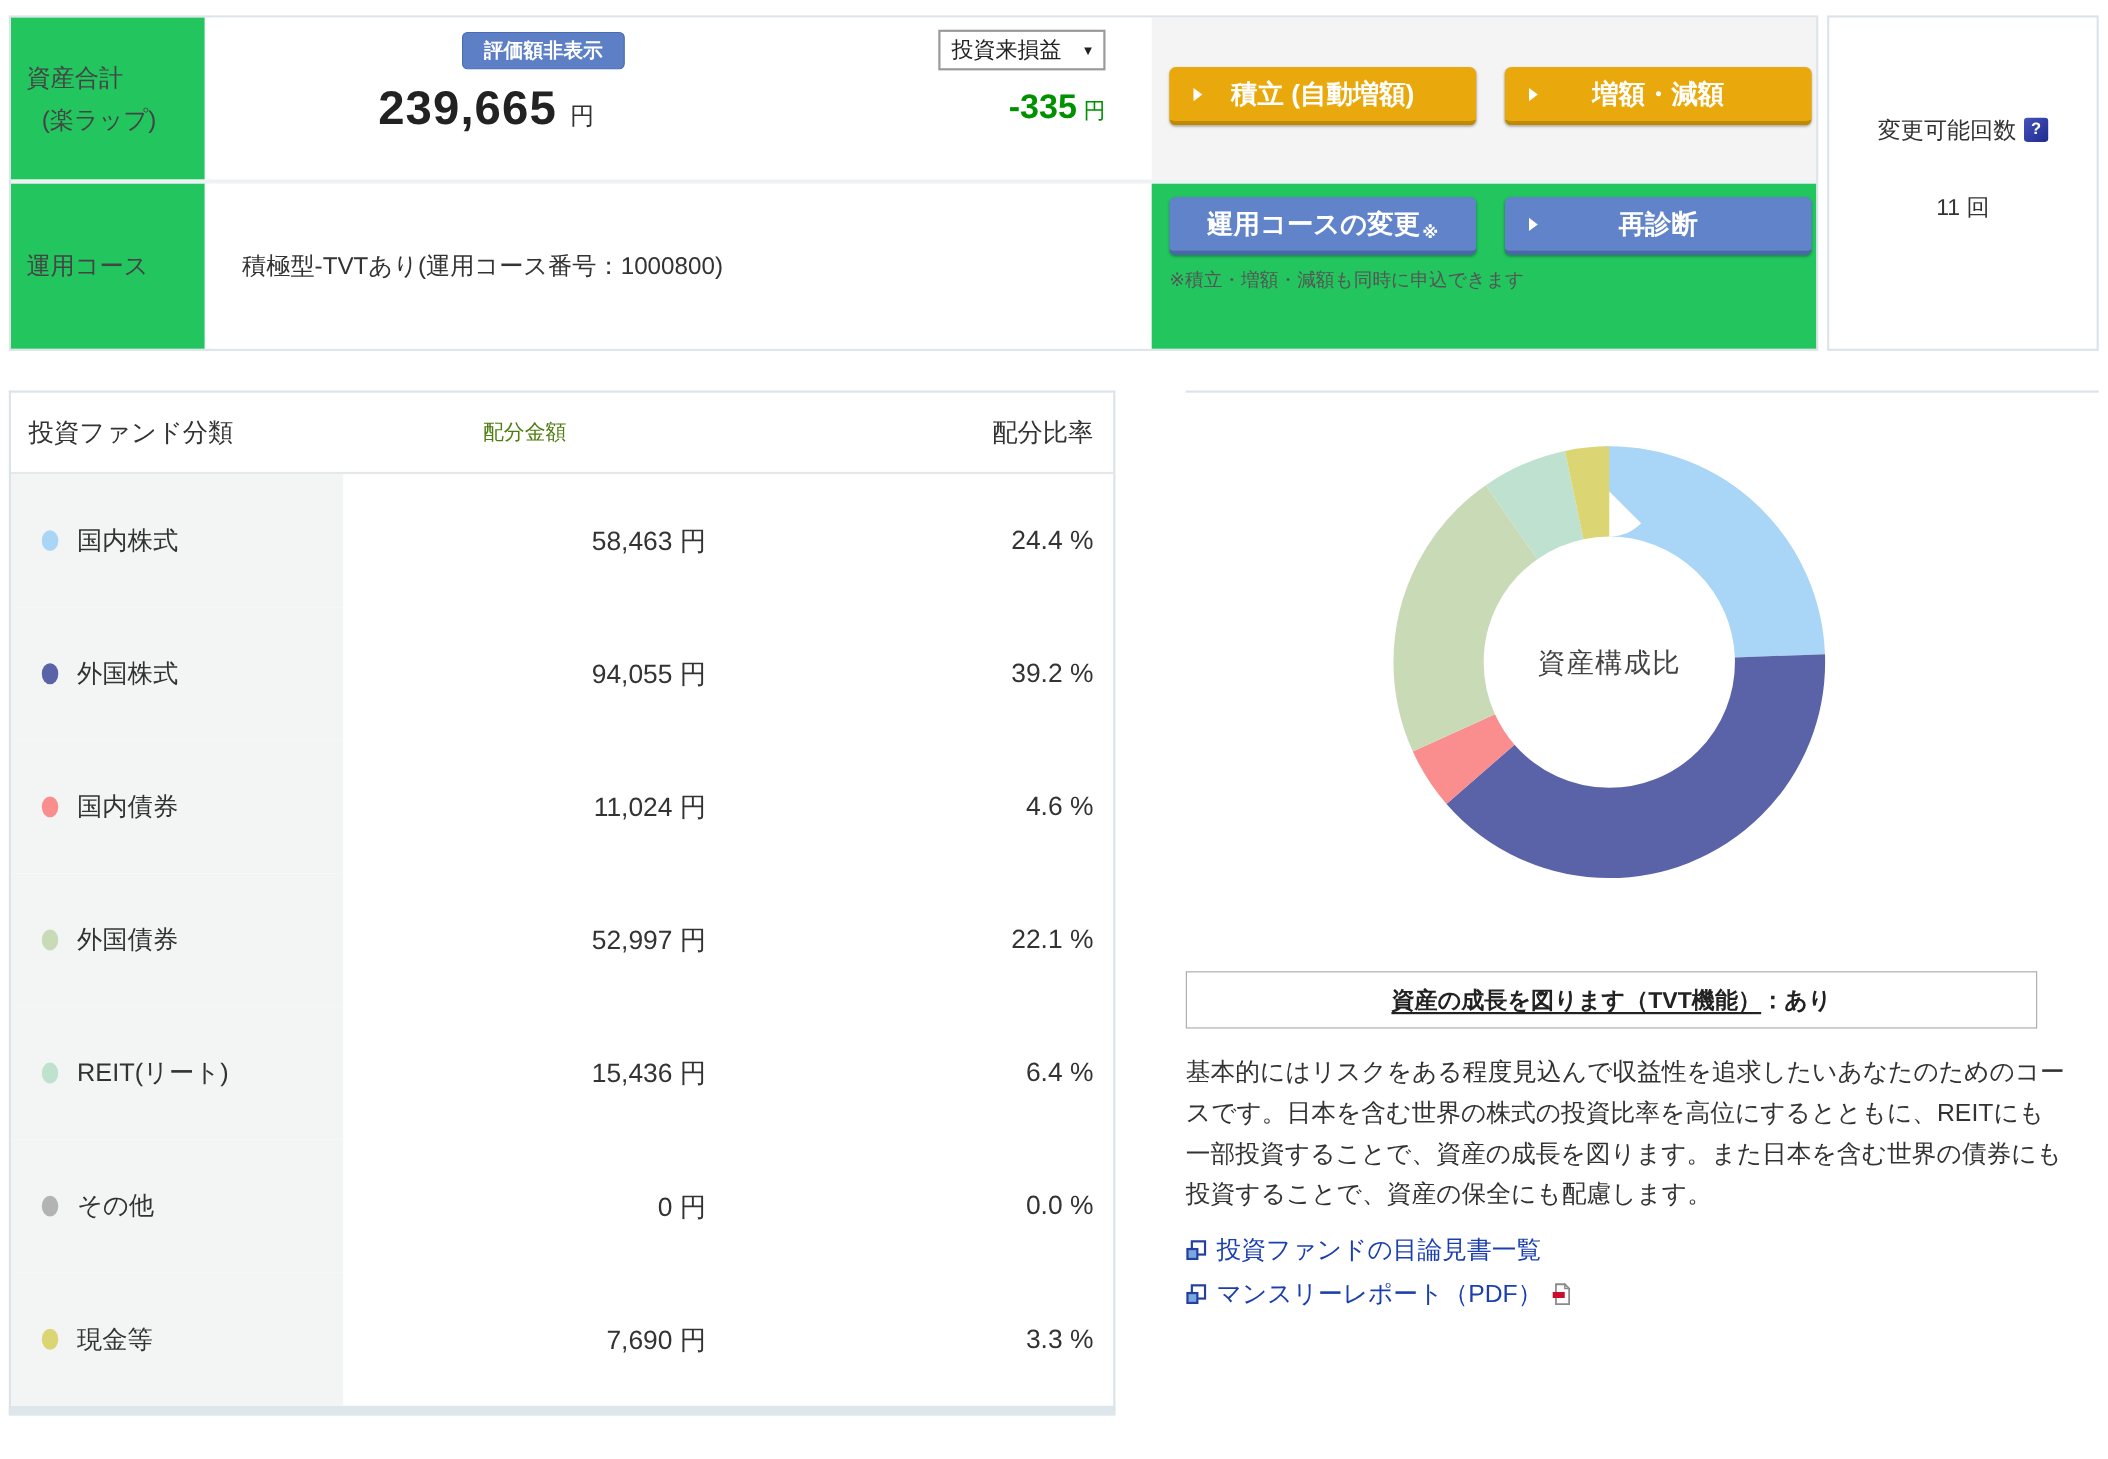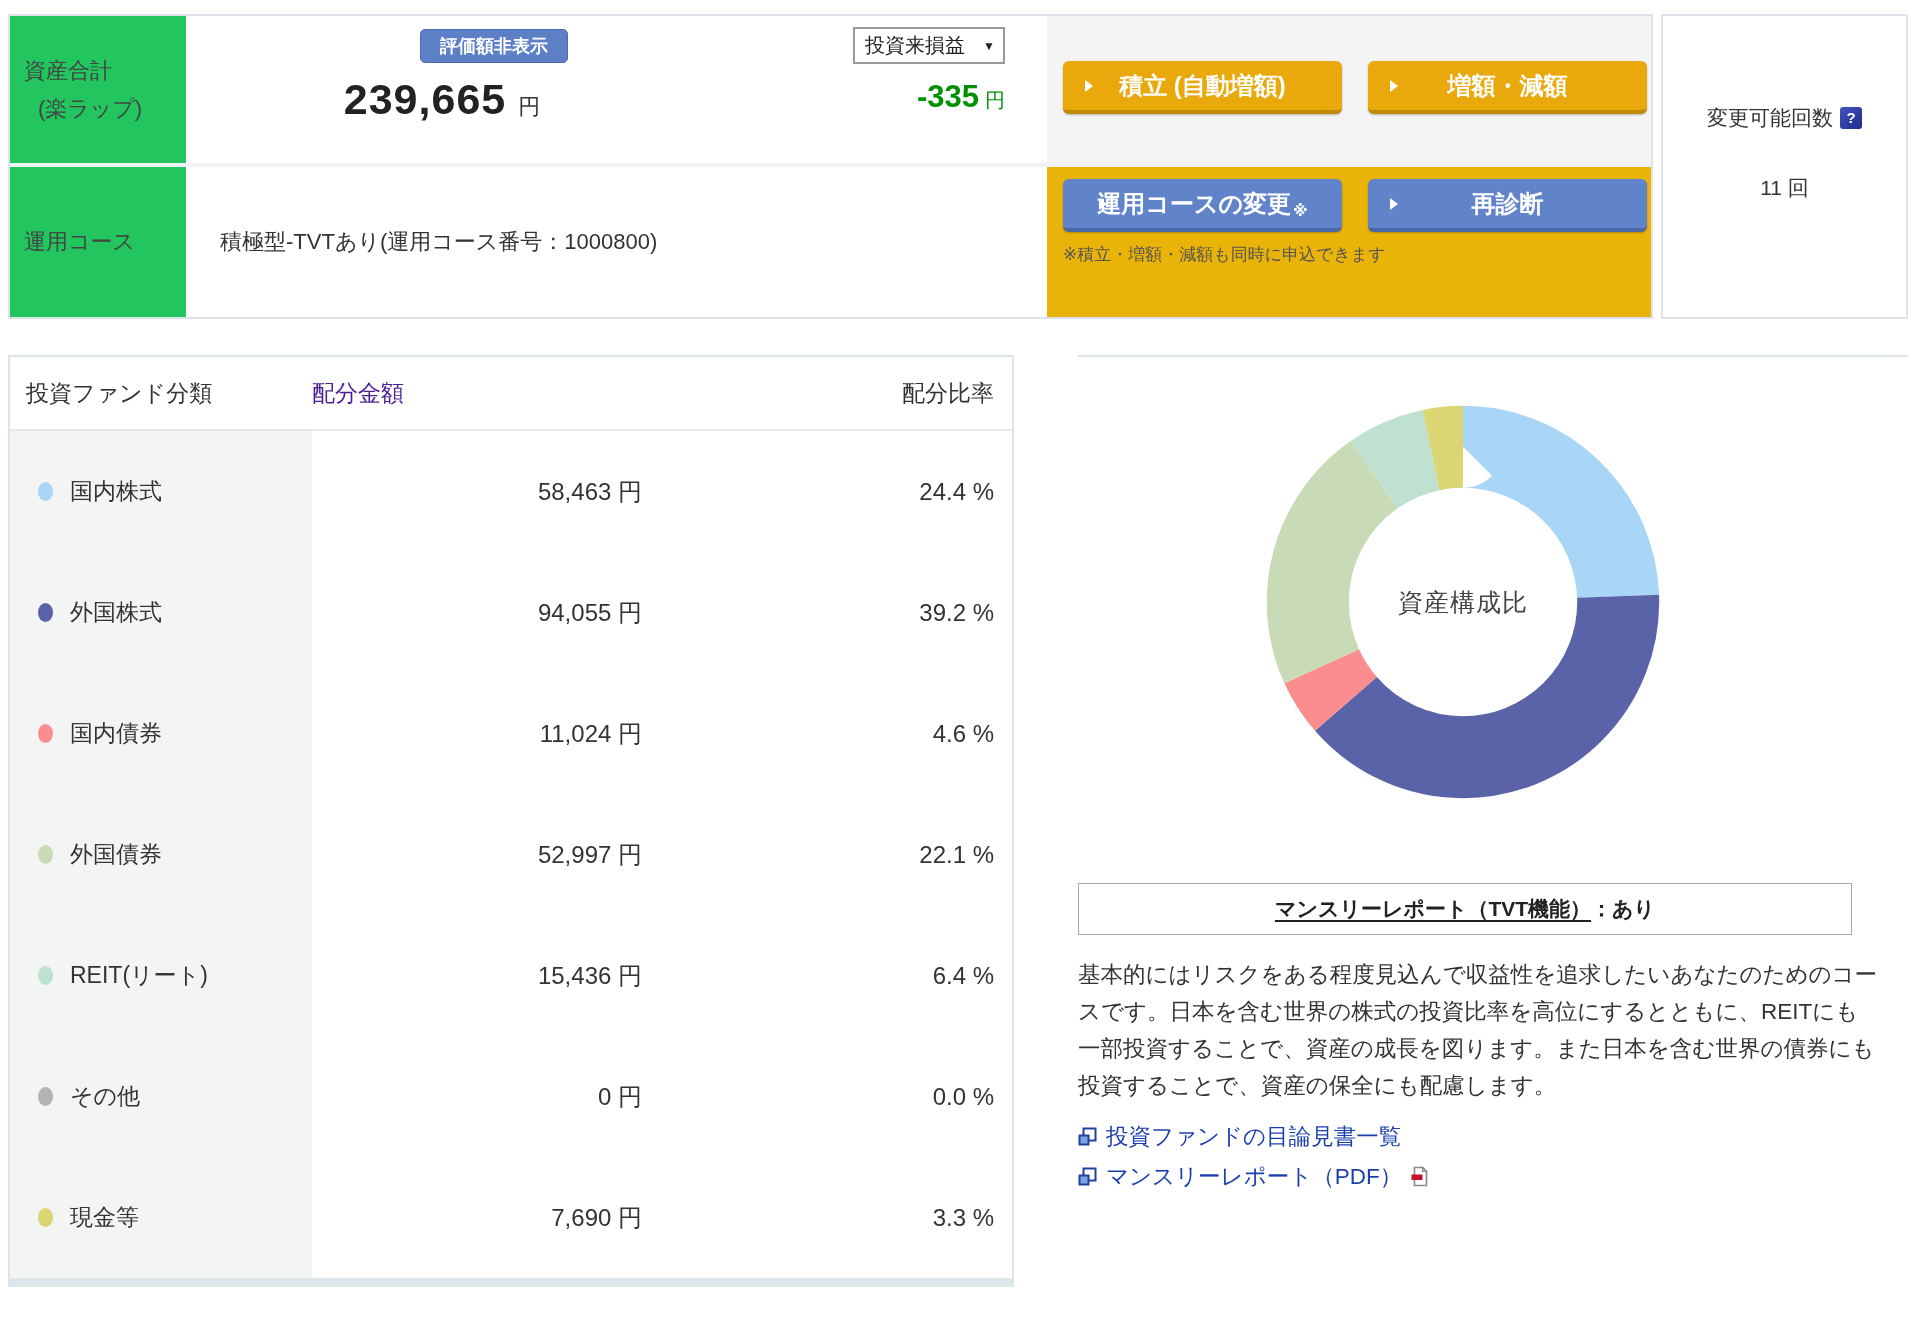--- a/index.html
+++ b/index.html
@@ -36,21 +36,21 @@
   .pl-dropdown {
     margin-top:11px; width:152px; height:37px; border:2px solid #9a9a9a; background:#fff;
     display:flex; align-items:center; justify-content:space-between; padding:0 8px 0 10px;
     font-size:20px; color:#222; cursor:pointer;
   }
   .pl-dropdown .caret { font-size:12px; color:#222; }
   .pl-value { margin-top:15px;margin-left:24px; }
   .pl-value .num { font-size:31px; font-weight:bold; color:#009100; }
   .pl-value .unit { font-size:20px; color:#009100; margin-left:6px; }
   .btn-area { flex:1; background:#f4f4f4; display:flex; gap:26px; padding:45px 0 0 16px; }
-  .btn-area2 { flex:1; background:#eab308; display:flex; flex-direction:column; padding:12px 0 0 16px; }
+  .btn-area2 { flex:1; background:#22c55e; display:flex; flex-direction:column; padding:12px 0 0 16px; }
   .btn-row { display:flex; gap:26px; }
   .act-btn {
     width:279px; height:53px; border:none; border-radius:6px; position:relative;
     color:#fff; font-size:24px; font-weight:bold; font-family:inherit; cursor:pointer;
     display:flex; align-items:center; justify-content:center;
   }
   .act-btn .tri {
     position:absolute; left:22px; top:50%; transform:translateY(-50%);
     width:0; height:0; border-left:8px solid #fff; border-top:6px solid transparent; border-bottom:6px solid transparent;
   }
@@ -64,21 +64,21 @@
     display:inline-block; width:22px; height:22px; border-radius:3px;
     background:linear-gradient(135deg,#4654bb,#1e2c8f);
     color:#fff; font-size:15px; font-weight:bold; line-height:22px; text-align:center; cursor:pointer;
   }
   .chg-value { margin-top:42px; font-size:21px; color:#333; }
   
   .bottom-section { display:flex; margin:36px 8px 0 8px; gap:64px; }
   .table-box { width:1006px; border:2px solid #dce4ea; border-bottom:9px solid #dde6eb; background:#fff; }
   .t-head { display:grid; grid-template-columns:302px 338px 1fr; height:74px; align-items:center; border-bottom:2px solid #e4e8ea; }
   .t-head .h1 { padding-left:16px; font-size:23px; color:#333; }
-  .t-head .h2 { text-align:left; padding-right:8px; font-size:23px; color:#4c1d95; }
+  .t-head .h2 { text-align:center; padding-right:8px; font-size:19px; color:#4d7c0f; }
   .t-head .h3 { text-align:right; padding-right:18px; font-size:23px; color:#333; }
   .t-row { display:grid; grid-template-columns:302px 338px 1fr; height:121px; align-items:center; }
   .t-label { background:#f3f4f4; height:100%; display:flex; align-items:center; padding-left:28px; gap:17px; font-size:23px; color:#333; }
   .dot { width:15px; height:19px; border-radius:50%; flex:none; }
   .t-amount { text-align:right; padding-right:8px; font-size:24px; color:#333; }
   .t-ratio { text-align:right; padding-right:18px; font-size:24px; color:#333; }
   
   .chart-col { flex:1; border-top:2px solid #dce4ea; padding:40px 0 0 0; }
   .donut-wrap { position:relative; width:410px; height:410px; margin-left:180px; }
   .donut-wrap svg { width:410px; height:410px; display:block; }
@@ -245,21 +245,21 @@
           <circle cx="210" cy="210" r="159" fill="none" stroke="#5a63a7" stroke-width="84" pathLength="100" stroke-dasharray="39.2 60.8" stroke-dashoffset="-24.4" transform="rotate(-90 210 210)"></circle>
           <circle cx="210" cy="210" r="159" fill="none" stroke="#fa8d8d" stroke-width="84" pathLength="100" stroke-dasharray="4.6 95.4" stroke-dashoffset="-63.6" transform="rotate(-90 210 210)"></circle>
           <circle cx="210" cy="210" r="159" fill="none" stroke="#c8dab6" stroke-width="84" pathLength="100" stroke-dasharray="22.1 77.9" stroke-dashoffset="-68.2" transform="rotate(-90 210 210)"></circle>
           <circle cx="210" cy="210" r="159" fill="none" stroke="#bfe1cf" stroke-width="84" pathLength="100" stroke-dasharray="6.4 93.6" stroke-dashoffset="-90.30000000000001" transform="rotate(-90 210 210)"></circle>
           <circle cx="210" cy="210" r="159" fill="none" stroke="#dbd573" stroke-width="84" pathLength="100" stroke-dasharray="3.3 96.7" stroke-dashoffset="-96.70000000000002" transform="rotate(-90 210 210)"></circle>
         </svg>
       <div class="donut-center">資産構成比</div>
     </div>
 
     <div class="tvt-box">
-      <span class="u">マンスリーレポート（TVT機能）</span><span>：あり</span>
+      <span class="u">資産の成長を図ります（TVT機能）</span><span>：あり</span>
     </div>
 
     <div class="desc">基本的にはリスクをある程度見込んで収益性を追求したいあなたのためのコースです。日本を含む世界の株式の投資比率を高位にするとともに、REITにも一部投資することで、資産の成長を図ります。また日本を含む世界の債券にも投資することで、資産の保全にも配慮します。</div>
 
     <div class="links">
       <div class="link-line">
         <svg class="win-icon" width="19" height="19" viewBox="0 0 19 19">
           <rect x="5.5" y="1.5" width="12" height="12" fill="#ffffff" stroke="#23409f" stroke-width="2"></rect>
           <rect x="1.5" y="8.5" width="9" height="9" fill="#7ba7e0" stroke="#23409f" stroke-width="2"></rect>
         </svg>

